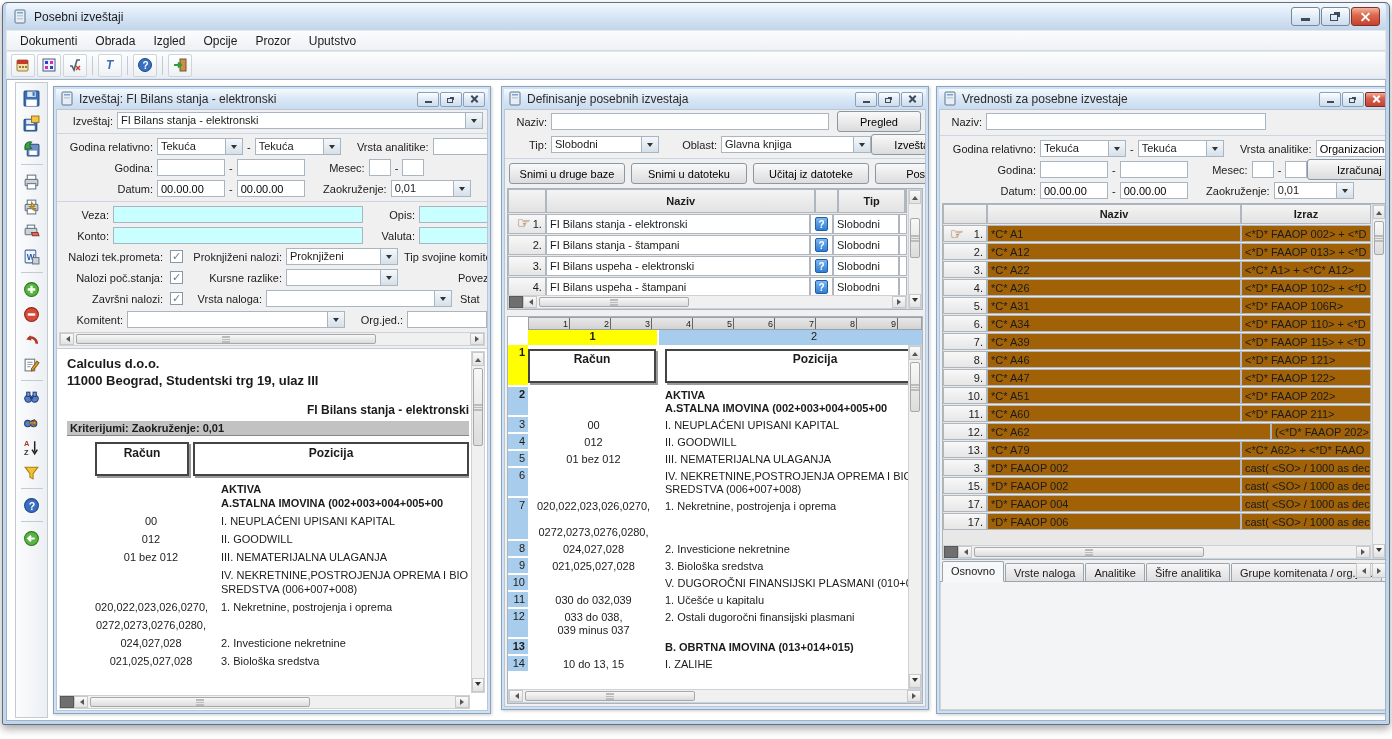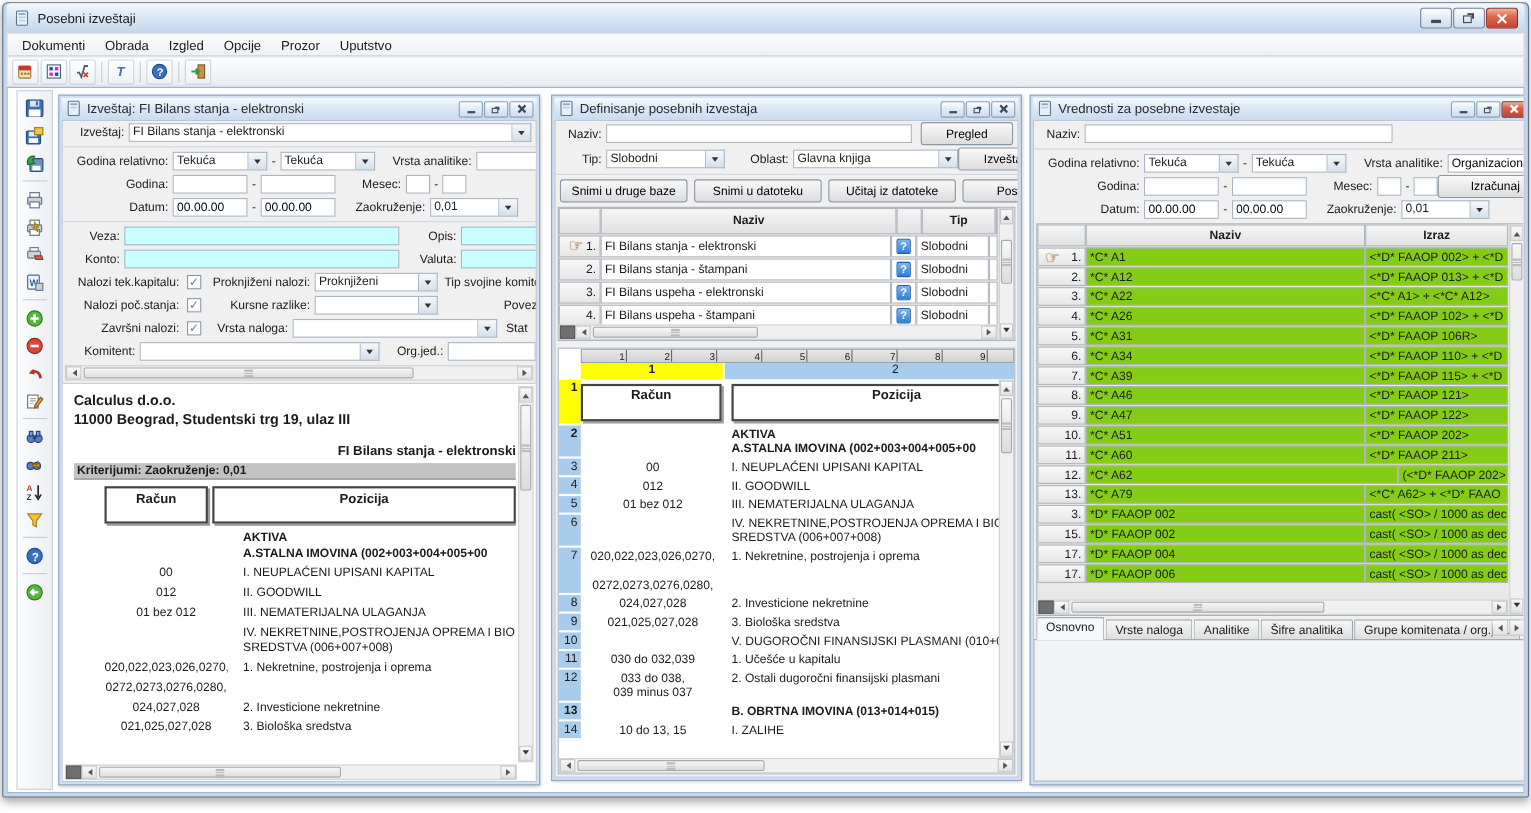--- a/index.html
+++ b/index.html
@@ -98,21 +98,21 @@
   .ch2{flex:0 0 310px;background:#a8cdec;text-align:center;}
   .grid{position:relative;flex:1;background:#fff;overflow:hidden;}
   .grow{display:flex;align-items:stretch;}
   .gnum{flex:0 0 20px;background:#a8cdec;border-bottom:2px solid #fff;text-align:right;padding:1px 3px 0 0;font-size:11px;}
   .gnum.sel{background:#ffff00;font-weight:bold;}
   .gc1{flex:0 0 131px;text-align:center;white-space:pre-line;line-height:13px;padding:2px 0;overflow:visible;}
   .gc2{flex:0 0 330px;white-space:pre-line;line-height:13px;padding:2px 0 2px 6px;overflow:hidden;}
   
   .rhdr,.rrow{display:flex;align-items:stretch;}
   .rhdr>div{background:linear-gradient(#f4f4f4,#e2e2e2);border:1px solid #b0b6bd;font-weight:bold;text-align:center;height:20px;display:flex;align-items:center;justify-content:center;}
-  .rrow>div{border:1px solid #b0b6bd;background:#84cc16;height:17px;display:flex;align-items:center;padding:0 3px;margin-top:1px;overflow:hidden;white-space:nowrap;}
+  .rrow>div{border:1px solid #b0b6bd;background:#a16207;height:17px;display:flex;align-items:center;padding:0 3px;margin-top:1px;overflow:hidden;white-space:nowrap;}
   .rrow .numc{background:linear-gradient(#f8f8f8,#e6e6e6);justify-content:flex-end;position:relative;overflow:visible;}
   
   .tabs{display:flex;align-items:flex-end;height:22px;border-bottom:1px solid #9aa4ae;padding-left:2px;position:relative;flex:0 0 auto;}
   .tab{border:1px solid #9aa4ae;border-bottom:none;background:linear-gradient(#f6f6f6,#dedede);padding:3px 8px 2px 8px;margin-right:1px;border-radius:2px 2px 0 0;white-space:nowrap;}
   .tab:first-child{background:#f7f8f9;height:21px;font-size:11px;position:relative;top:1px;border-bottom:1px solid #f7f8f9;}
   .tab-arrows{position:absolute;right:2px;top:3px;display:flex;gap:1px;}
   .tab-arrows .sbb{width:15px;height:15px;flex:0 0 auto;}
   .tabpanel{flex:1;background:#f3f4f6;border:1px solid #d0d4d9;border-top:none;}
   svg{display:block;}
 </style>
@@ -411,21 +411,21 @@
           <span class="lbl" style="width:56px">Opis:</span>
           <input class="inp cyan" style="width: 90px;">
         </div>
         <div class="row">
           <span class="lbl" style="width:52px">Konto:</span>
           <input class="inp cyan" style="width: 250px;">
           <span class="lbl" style="width:56px">Valuta:</span>
           <input class="inp cyan" style="width: 90px;">
         </div>
         <div class="row">
-          <span class="lbl" style="width:106px">Nalozi tek.kapitalu:</span>
+          <span class="lbl" style="width:106px">Nalozi tek.prometa:</span>
           <span class="chk">✓</span>
           <span class="lbl" style="width:100px">Proknjiženi nalozi:</span>
           <div class="combo" style="width:112px">
               <div class="cbox">Proknjiženi</div>
               <div class="cdd">
                 <span class="tri-d"></span>
               </div>
             </div>
           <span class="lbl" style="padding-left:6px">Tip svojine komitenta:</span>
         </div>

